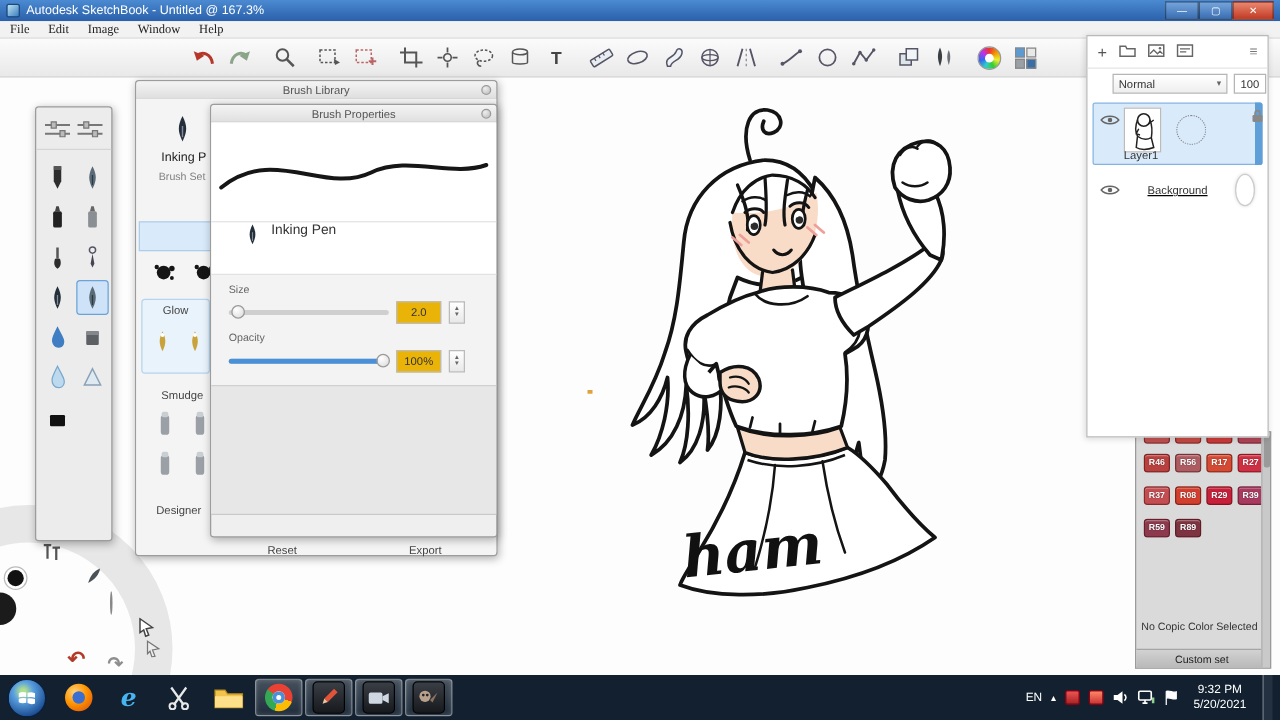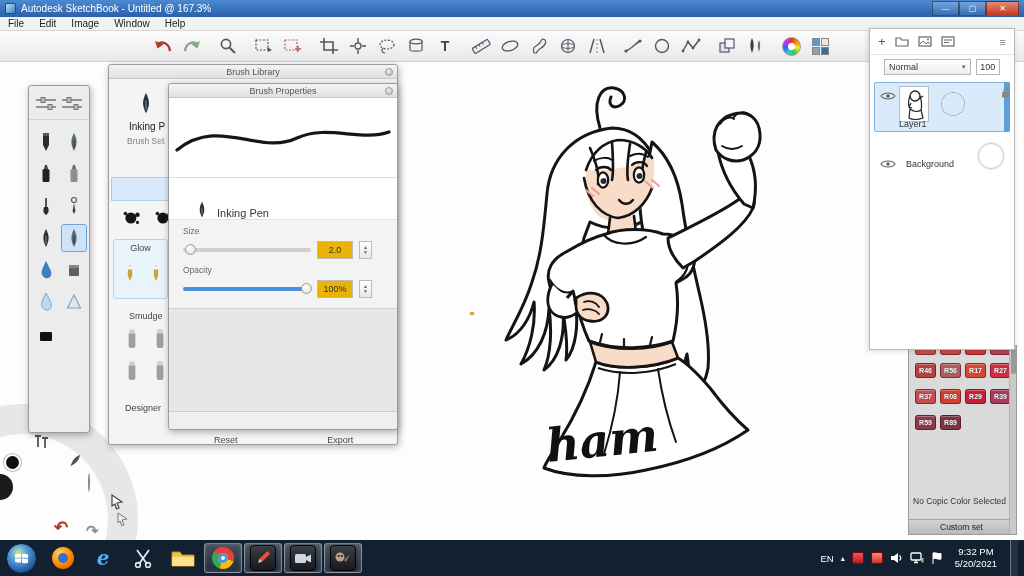--- a/index.html
+++ b/index.html
@@ -15,21 +15,21 @@
     background:linear-gradient(135deg,#bfe3f2,#3a7fc0); border:1px solid #1c4a7e; }
   .winbtns { margin-left:auto; display:flex; height:15px; }
   .wbtn { width:27px; height:15px; font-size:8px; color:#fff; display:flex; align-items:center; justify-content:center;
     background:linear-gradient(rgba(255,255,255,.25),rgba(255,255,255,.05)); border:1px solid rgba(0,0,0,.4); }
   .wbtn.close { background:linear-gradient(#e9886f,#c23a25); width:33px; }
 
   
   .menubar { position:absolute; left:0; top:17px; width:1024px; height:14px; background:#f2f2f2;
     border-bottom:1px solid #d8d8d8; display:flex; align-items:center; gap:15px; padding:0 8px;
     font-size:10px; color:#222; }
-  .menu-item { cursor:default; }
+  .menu-item { cursor:default;font-family:Liberation Serif, serif; }
 
   
   .toolbar { position:absolute; left:0; top:31px; width:1024px; height:31px;
     background:linear-gradient(#fbfbfb,#e9e9e9); border-bottom:1px solid #cfcfcf;
     display:flex; align-items:center; padding-left:148px; }
   .tb { width:29px; height:26px; display:flex; align-items:center; justify-content:center; border-radius:3px; }
   .tb svg { display:block; }
   .gap { width:7px; }
   .cwheel { width:19px; height:19px; border-radius:50%;
     background:conic-gradient(#e33,#e90,#ee3,#3c3,#3cc,#36e,#b3e,#e33);
@@ -65,21 +65,21 @@
   .glowbox { position:absolute; left:4px; top:174px; width:55px; height:60px; background:#e9f3fc; border:1px solid #b7d4ee; border-radius:3px;}
   .glow-label { font-size:9px; color:#444; text-align:center; margin-top:3px; }
   .sec-label { position:absolute; font-size:9px; color:#444; }
   .smudge-ico { position:absolute; }
   .lib-body { position:absolute; inset:14px 0 0 0; background:#f4f4f4; border-radius:0 0 3px 3px; }
 
   
   .propwin { left:168px; top:83px; width:230px; height:347px; }
   .prop-body { position:absolute; inset:14px 0 0 0; display:flex; flex-direction:column; }
   .stroke-preview { height:80px; background:#fff; border-bottom:1px solid #ddd; }
-  .brush-row { height:42px; background:#fff; display:flex; align-items:flex-end; gap:8px; padding-left:26px;
+  .brush-row { height:42px; background:#fff; display:flex; align-items:flex-start; gap:8px; padding-left:26px;
     border-bottom:1px solid #e2e2e2; font-size:11px; color:#333; }
   .slider-sec { background:#f3f3f3; padding:6px 14px 4px 14px; }
   .slider-label { font-size:8.5px; color:#666; margin-bottom:5px; }
   .slider-row { display:flex; align-items:center; gap:6px; margin-bottom:6px; }
   .track { position:relative; width:128px; height:4px; background:#cfcfcf; border-radius:2px; }
   .track .fill { position:absolute; left:0; top:0; bottom:0; background:#4a90d9; border-radius:2px; }
   .knob { position:absolute; top:-4px; width:11px; height:11px; border-radius:50%;
     background:radial-gradient(circle at 35% 30%,#fff,#d9d9d9); border:1px solid #9a9a9a; }
   .valbox { width:36px; height:18px; background:#eab308; border:1px solid #bbb; font-size:9px; color:#333;
     display:flex; align-items:center; justify-content:center; }
@@ -89,29 +89,29 @@
   .prop-btns { height:18px; display:flex; border-top:1px solid #c9c9c9; }
   .pbtn { flex:1; font-size:9px; color:#444; text-align:center; line-height:17px;
     background:linear-gradient(#f6f6f6,#e6e6e6);margin-top:20px; }
   .pbtn:first-child { border-right:1px solid #c9c9c9; }
 
   
   .layers { position:absolute; left:869px; top:28px; width:146px; height:322px; background:#fff;
     border:1px solid #b9b9b9; box-shadow:-1px 1px 5px rgba(0,0,0,.15); }
   .lay-tools { height:26px; display:flex; align-items:center; gap:9px; padding:0 8px; border-bottom:1px solid #e5e5e5; color:#666; }
   .lay-menu { margin-left:auto; font-size:11px; color:#777; }
-  .blend-row { height:24px; display:flex; align-items:center; gap:5px; padding:0 14px; }
+  .blend-row { height:24px; display:flex; align-items:center; gap:5px; padding:0 1px;justify-content:flex-end; }
   .blend-sel { width:92px; height:16px; border:1px solid #b5b5b5; background:linear-gradient(#fff,#eee);
     font-size:9px; color:#333; display:flex; align-items:center; padding:0 4px; }
   .blend-sel span.car { margin-left:auto; font-size:7px; color:#666; }
   .op-box { width:26px; height:16px; border:1px solid #b5b5b5; background:#fff; font-size:9px; color:#333;
     display:flex; align-items:center; justify-content:center; }
   .layer-item { margin:3px 4px; position:relative; border-radius:2px; }
   .layer-item.selected { height:50px; background:#d9eafb; border:1px solid #85b4e2; }
-  .layer-item.plain { height:34px; display:flex; align-items:flex-end; gap:10px; padding:0 6px; }
+  .layer-item.plain { height:34px; display:flex; align-items:center; gap:22px; padding:0 6px;text-decoration:underline; }
   .eye { flex:0 0 auto; }
   .thumb { position:absolute; left:24px; top:3px; width:30px; height:36px; background:#fff; border:1px solid #bbb; }
   .dotcirc { position:absolute; left:66px; top:9px; width:24px; height:24px; border:1.5px dotted #888; border-radius:50%; }
   .lname { position:absolute; left:24px; bottom:2px; font-size:9px; color:#333; }
   .selstrip { position:absolute; right:-1px; top:-1px; bottom:-1px; width:6px; background:#5f9fd8; border-radius:0 2px 2px 0; }
   .bg-circ { margin-left:auto; width:26px; height:26px; border-radius:50%; background:#fff; border:1px solid #ccc;
     box-shadow:0 0 3px rgba(0,0,0,.15);}
   .locksm { position:absolute; right:3px; top:58px; }
 
   

